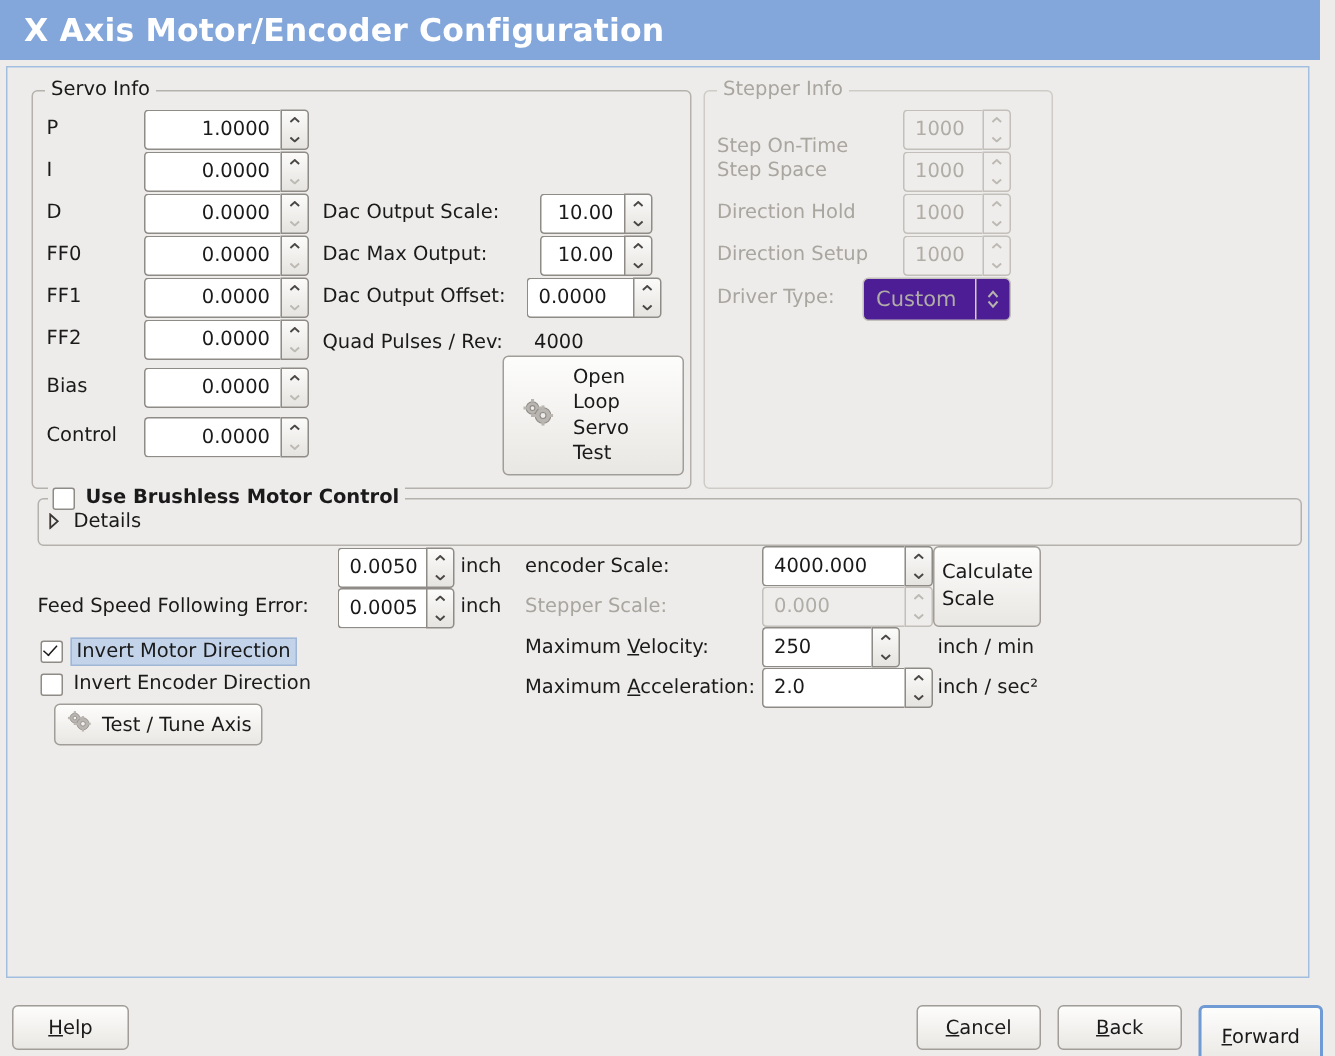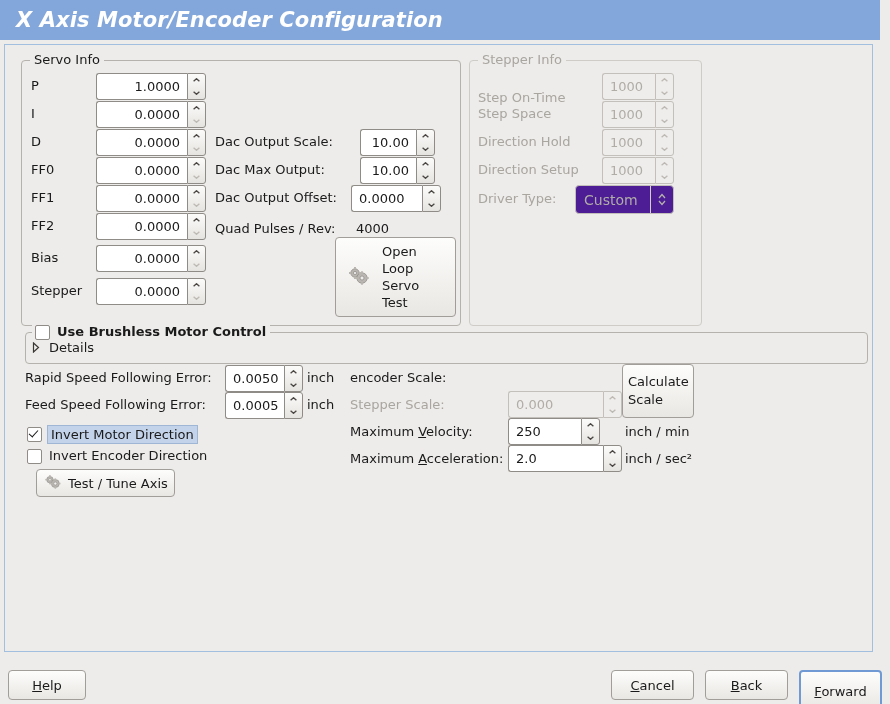--- a/index.html
+++ b/index.html
@@ -9,21 +9,21 @@
     font-family:"DejaVu Sans","Liberation Sans",sans-serif;
     font-size:13px;
     color:#1a1a1a;
     overflow:hidden;
     position:relative;
   }
   
   .titlebar{
     position:absolute;left:0;top:0;width:880px;height:40px;
     background:#83a7da;
-    display:flex;align-items:center;font-style:italic;
+    display:flex;align-items:center;
   }
   .titlebar .ttl{
     color:#ffffff;font-size:21px;font-weight:bold;
     padding-left:16px;letter-spacing:.1px;
   }
   
   .content{
     position:absolute;left:4px;top:44px;width:869px;height:608px;
     background:#edecea;
     border:1px solid #a3bfe0;
@@ -173,21 +173,21 @@
     <div class="frame-title">Servo Info</div>
   </div>
 
   <div class="lbl" style="left:26px;top:33px;">P</div>
   <div class="lbl" style="left:26px;top:61px;">I</div>
   <div class="lbl" style="left:26px;top:89px;">D</div>
   <div class="lbl" style="left:26px;top:117px;">FF0</div>
   <div class="lbl" style="left:26px;top:145px;">FF1</div>
   <div class="lbl" style="left:26px;top:173px;">FF2</div>
   <div class="lbl" style="left:26px;top:205px;">Bias</div>
-  <div class="lbl" style="left:26px;top:238px;">Stepper</div>
+  <div class="lbl" style="left:26px;top:238px;">Control</div>
 
   <div class="spin r" style="left:91px;top:28px;width:110px;">
     <div class="fld">1.0000</div>
     <div class="btns">
       <div class="b">
             <svg class="chev up" viewBox="0 0 7 4">
               <path d="M0.6 3.3 L3.5 0.7 L6.4 3.3"></path>
             </svg>
           </div>
       <div class="b">
@@ -476,21 +476,20 @@
   </div>
   <div class="exp" style="left:27px;top:295px;">
     <span class="tri">
       <svg viewBox="0 0 8 11">
             <path d="M1.5 1 L6.5 5.5 L1.5 10 Z"></path>
           </svg>
     </span>
     <span class="etxt">Details</span>
   </div>
 
-  <div class="lbl" style="left:20px;top:325px;">Rapid Speed Following Error:</div>
   <div class="spin l" style="left:220px;top:320px;width:78px;">
     <div class="fld">0.0050</div>
     <div class="btns">
       <div class="b">
             <svg class="chev up" viewBox="0 0 7 4">
               <path d="M0.6 3.3 L3.5 0.7 L6.4 3.3"></path>
             </svg>
           </div>
       <div class="b">
             <svg class="chev dn" viewBox="0 0 7 4">
@@ -546,20 +545,35 @@
               <rect x="15" y="19.1" width="2" height="2.6"></rect>
           <rect x="9.3" y="14" width="2.6" height="2"></rect>
               <rect x="20.1" y="14" width="2.6" height="2"></rect>
         </g>
       </svg>
     </span>
     <span style="margin-left:5px;">Test / Tune Axis</span>
   </div>
 
   <div class="lbl" style="left:345px;top:325px;">encoder Scale:</div>
+  <div class="spin l" style="left:503px;top:319px;width:114px;">
+    <div class="fld">4000.000</div>
+    <div class="btns">
+      <div class="b">
+            <svg class="chev up" viewBox="0 0 7 4">
+              <path d="M0.6 3.3 L3.5 0.7 L6.4 3.3"></path>
+            </svg>
+          </div>
+      <div class="b">
+            <svg class="chev dn" viewBox="0 0 7 4">
+              <path d="M0.6 0.7 L3.5 3.3 L6.4 0.7"></path>
+            </svg>
+          </div>
+    </div>
+  </div>
 
   <div class="lbl dim" style="left:345px;top:352px;">Stepper Scale:</div>
   <div class="spin l off" style="left:503px;top:346px;width:114px;">
     <div class="fld">0.000</div>
     <div class="btns">
       <div class="b">
             <svg class="chev up" viewBox="0 0 7 4">
               <path d="M0.6 3.3 L3.5 0.7 L6.4 3.3"></path>
             </svg>
           </div>

